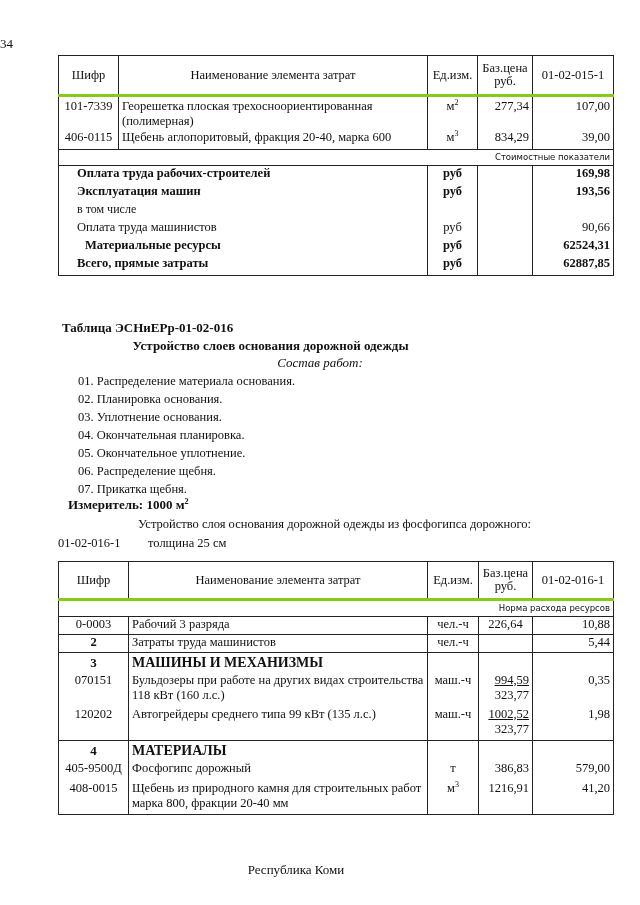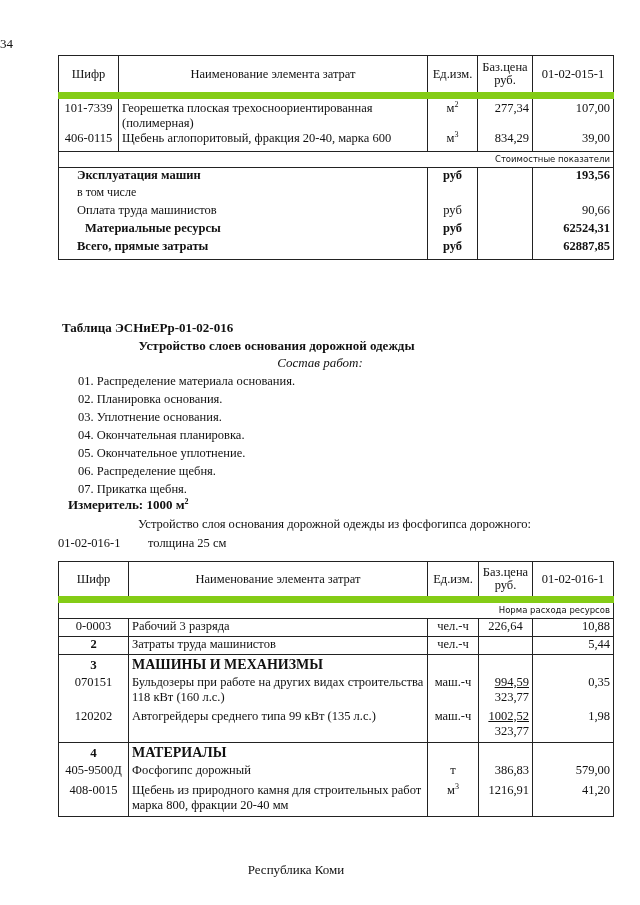--- a/index.html
+++ b/index.html
@@ -7,34 +7,34 @@
     width:640px; height:905px; position:relative; overflow:hidden;
     font-family:"Liberation Serif", serif; color:#111; font-size:12.5px;
   }
   .abs { position:absolute; }
   .page-num { top:36px; left:0; width:640px; font-size:13px; }
   .footer { top:862px; left:0; width:592px; text-align:center; font-size:13px; }
 
   table.grid { position:absolute; border-collapse:collapse; table-layout:fixed; }
   table.grid td { border-left:1px solid #222; border-right:1px solid #222; padding:0 3px; vertical-align:top; line-height:15px; }
   table.grid { border:1px solid #222; }
-  tr.hdr td { border-bottom:7px solid #84cc16; text-align:center; vertical-align:middle; }
+  tr.hdr td { border-bottom:3px solid #84cc16; text-align:center; vertical-align:middle; }
   tr.hdr td.price-h { line-height:13px; }
   td.c { text-align:center; }
   td.r { text-align:right; }
   td.b { font-weight:bold; }
   .small-sans { font-family:"DejaVu Sans", sans-serif; font-size:8.5px; text-align:right; }
   tr.band td { border-left:none; border-right:none; border-top:1px solid #222; border-bottom:1px solid #222; }
   tr.rowline td { border-bottom:1px solid #222; }
   tr.secttop td { border-top:1px solid #222; }
   .u { text-decoration:underline; }
   sup { font-size:8px; line-height:0; }
 
   .title-left { top:320px; left:62px; font-weight:bold; font-size:13px; }
-  .title-center { top:338px; left:6px; width:541px; text-align:center; font-weight:bold; font-size:13px; }
+  .title-center { top:338px; left:0; width:541px; text-align:center; font-weight:bold; font-size:13px; }
   .subtitle { top:355px; left:0; width:640px; text-align:center; font-style:italic; font-size:13px; }
   .steps { top:372px; left:78px; font-size:12.5px; line-height:18px; }
   .measure { top:497px; left:68px; font-weight:bold; font-size:13px; }
   .desc { top:517px; left:138px; font-size:12.5px; }
   .desc-code { top:536px; left:58px; font-size:12.5px; }
   .desc-thick { top:536px; left:148px; font-size:12.5px; }
 </style>
 </head>
 <body>
 
@@ -65,20 +65,26 @@
   </tr>
   <tr style="height:20px;">
     <td class="c">406-0115</td>
     <td>Щебень аглопоритовый, фракция 20-40, марка 600</td>
     <td class="c"><span>м</span><sup>3</sup></td>
     <td class="r">834,29</td>
     <td class="r">39,00</td>
   </tr>
   <tr class="band" style="height:16px;">
     <td colspan="5" class="small-sans" style="vertical-align:middle;">Стоимостные показатели</td>
+  </tr>
+  <tr style="height:18px;">
+    <td colspan="2" class="b" style="border-right:none;padding-left:18px;">Оплата труда рабочих-строителей</td>
+    <td class="c b">руб</td>
+    <td></td>
+    <td class="r b">169,98</td>
   </tr>
   <tr style="height:18px;">
     <td colspan="2" class="b" style="padding-left:18px;">Эксплуатация машин</td>
     <td class="c b">руб</td>
     <td></td>
     <td class="r b">193,56</td>
   </tr>
   <tr style="height:18px;">
     <td colspan="2" style="padding-left:18px;font-size:12px;">в том числе</td>
     <td class="c"></td>

